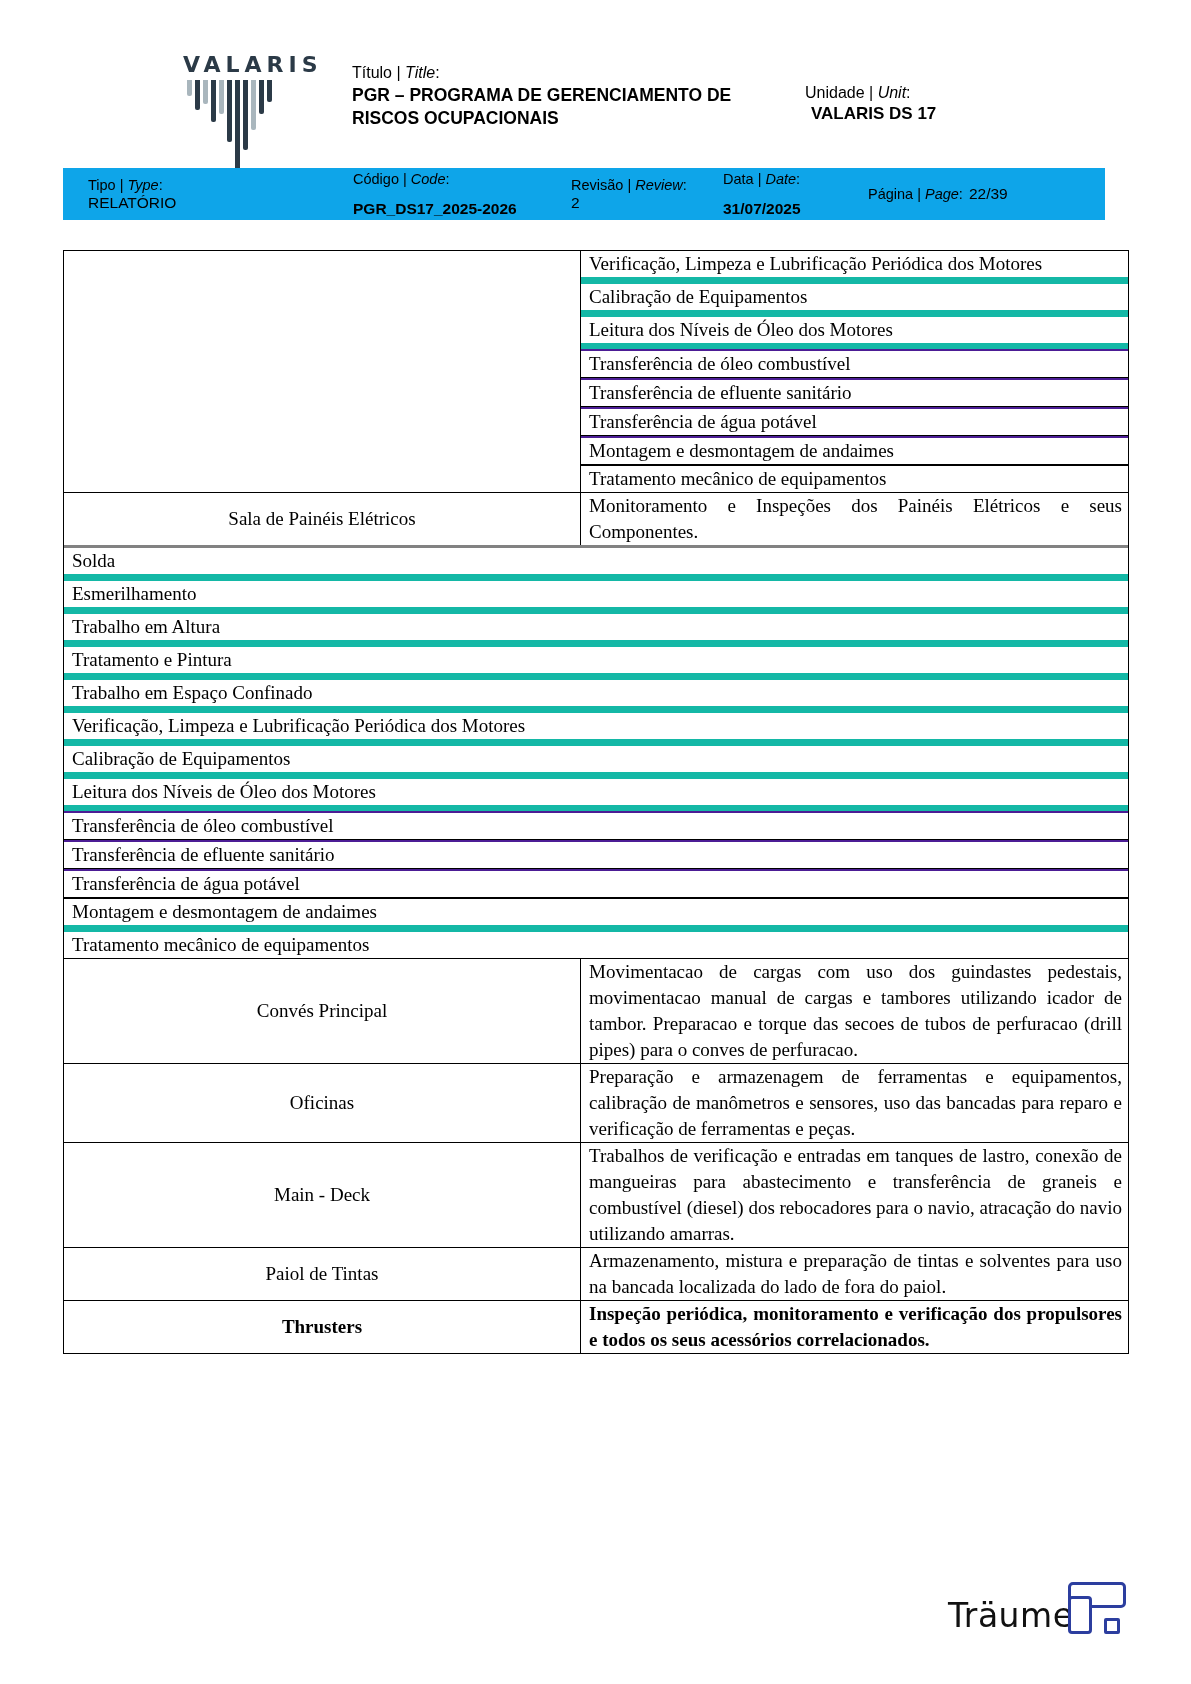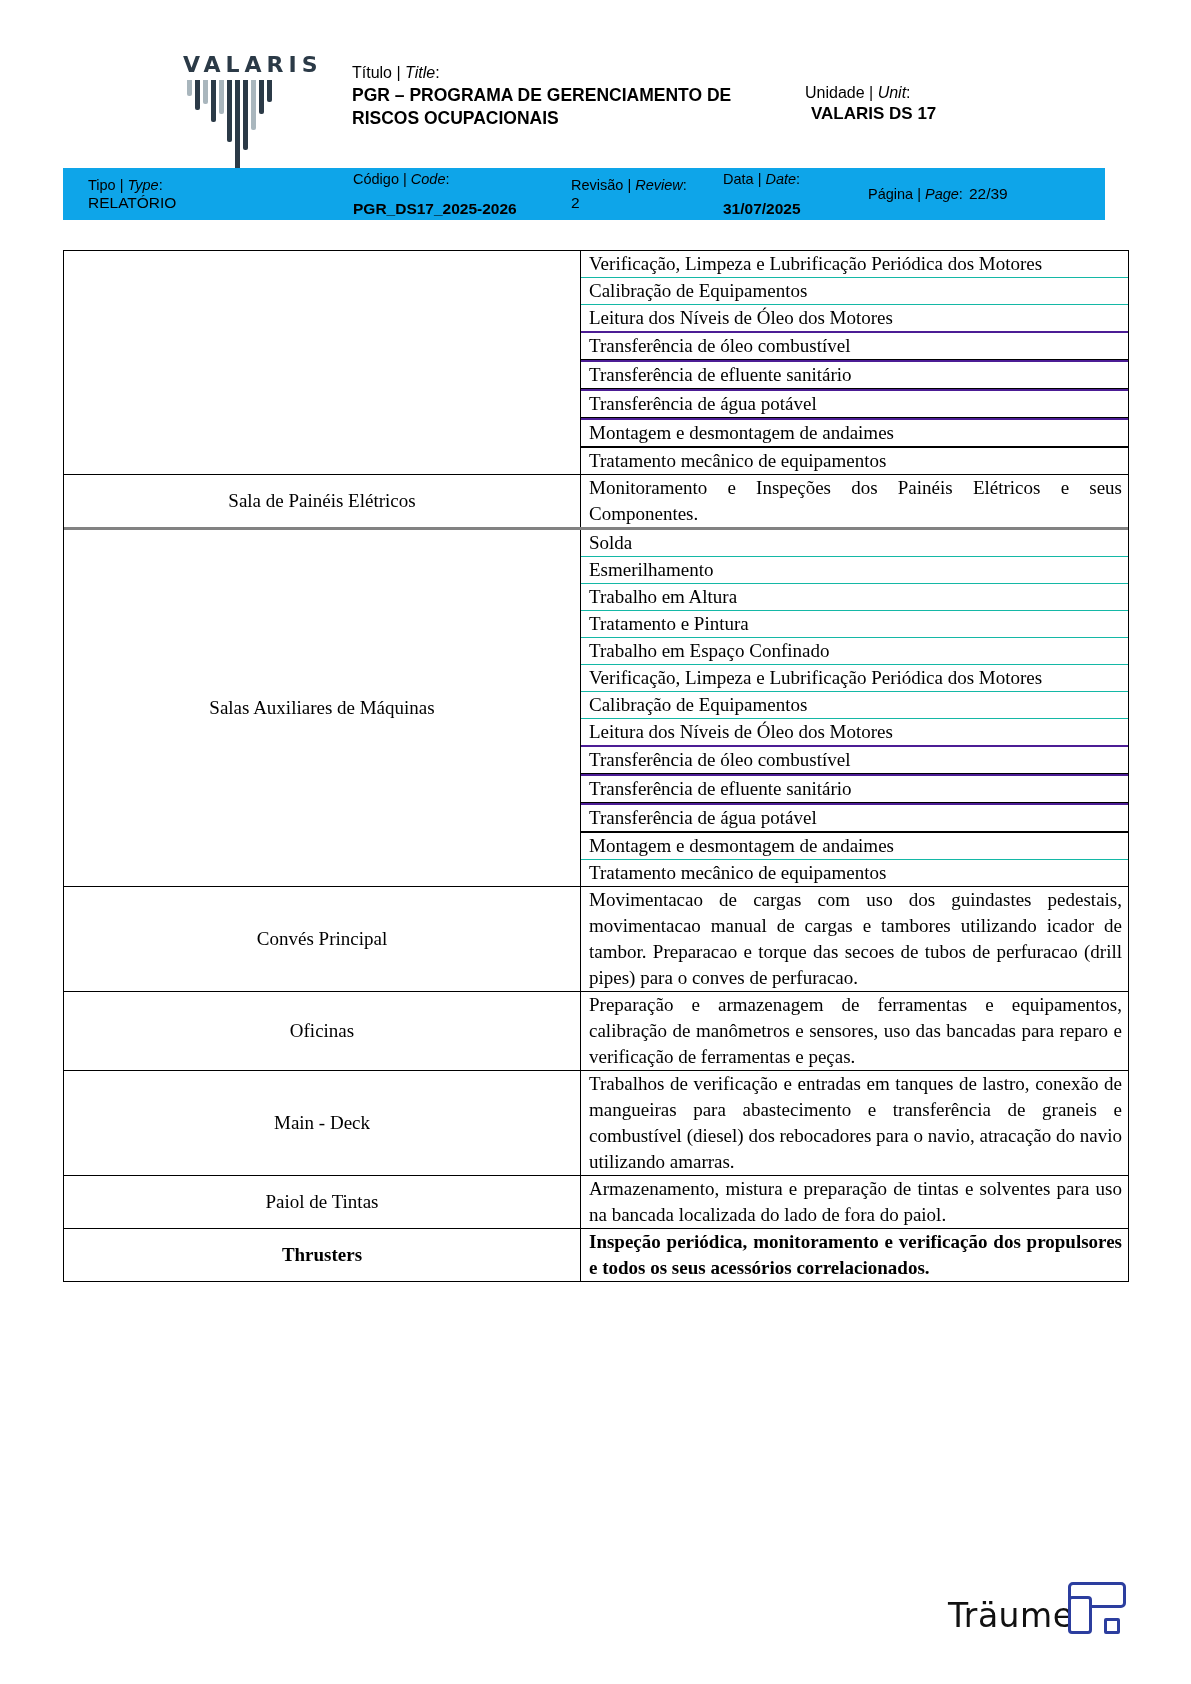--- a/index.html
+++ b/index.html
@@ -54,21 +54,21 @@
   .tgroup:last-child{border-bottom:none;font-weight:bold;}
   .tgroup.thickTop{border-top:3px solid #828282;margin-top:-1px;}
   .loc{
     width:517px;box-sizing:border-box;border-right:1px solid #000;
     display:flex;align-items:center;justify-content:center;
     text-align:center;padding:2px 10px;
   }
   .acts{flex:1;display:flex;flex-direction:column;}
   .act{
     line-height:26px;padding:0 6px 0 8px;
-    border-bottom:1px solid #14b8a6;box-sizing:border-box;
+    border-bottom:7px solid #14b8a6;box-sizing:border-box;
   }
   .act:last-child{border-bottom:none;}
   .act.heavy{border-top:2px solid #4c1d95;border-bottom:2px solid #000;margin-top:-1px;font-family:Liberation Serif, serif;}
   .act.heavy:last-child{border-bottom:2px solid #000;}
   .act.just{text-align:justify;}
 
   
   .footer-logo{position:absolute;left:948px;top:1578px;width:180px;height:70px;}
   .traume-word{
     position:absolute;left:0;top:18px;
@@ -162,21 +162,20 @@
           <div class="act">Tratamento mecânico de equipamentos</div>
         </div>
       </div>
       <div class="tgroup">
         <div class="loc">Sala de Painéis Elétricos</div>
         <div class="acts">
           <div class="act just">Monitoramento e Inspeções dos Painéis Elétricos e seus Componentes.</div>
         </div>
       </div>
       <div class="tgroup thickTop">
-        <div class="loc">Salas Auxiliares de Máquinas</div>
         <div class="acts">
           <div class="act">Solda</div>
           <div class="act">Esmerilhamento</div>
           <div class="act">Trabalho em Altura</div>
           <div class="act">Tratamento e Pintura</div>
           <div class="act">Trabalho em Espaço Confinado</div>
           <div class="act just">Verificação, Limpeza e Lubrificação Periódica dos Motores</div>
           <div class="act">Calibração de Equipamentos</div>
           <div class="act">Leitura dos Níveis de Óleo dos Motores</div>
           <div class="act heavy">Transferência de óleo combustível</div>

